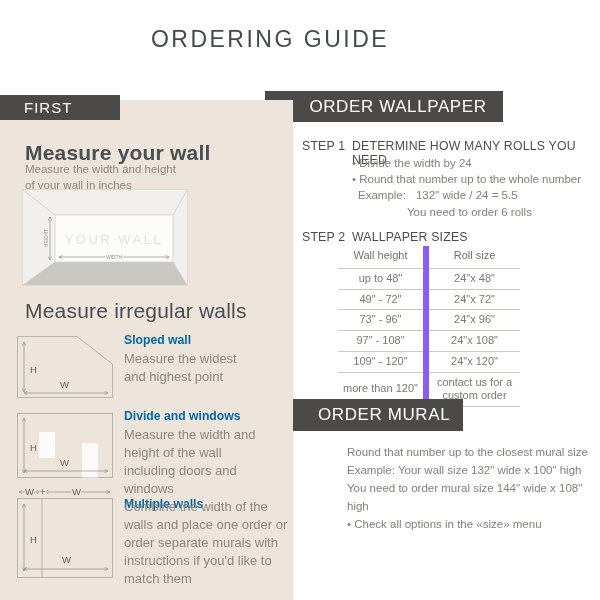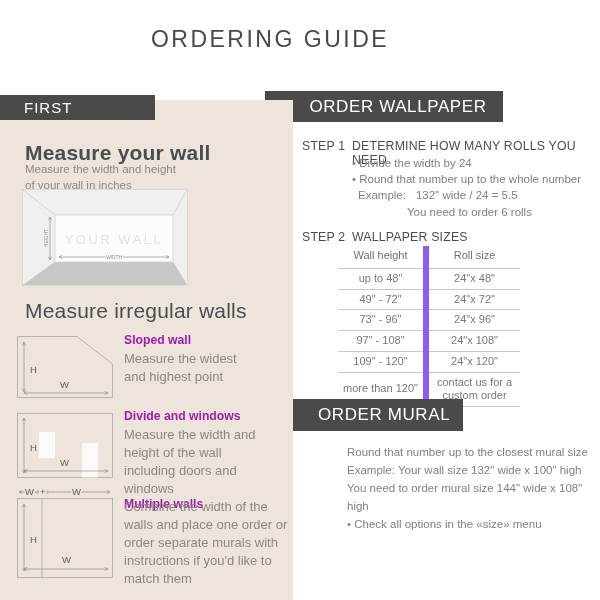--- a/index.html
+++ b/index.html
@@ -1,30 +1,30 @@
 <!DOCTYPE html>
 <html><head>
 <meta charset="utf-8">
 <style>
   * { margin:0; padding:0; box-sizing:border-box; }
   body { font-family:"Liberation Sans","DejaVu Sans",sans-serif; background:#fff; }
   .canvas { position:relative; width:600px; height:600px; background:#ffffff; overflow:hidden; }
   .title { position:absolute; top:26px; left:0; width:540px; text-align:center;
            font-size:23px; letter-spacing:2.5px; color:#45484c; font-weight:500; }
   .bar { position:absolute; background:#4b4a49; color:#ffffff; }
-  .first-bar { left:0; top:95px; width:155px; height:25px; line-height:25px;
+  .first-bar { left:0; top:95px; width:120px; height:25px; line-height:25px;
                padding-left:24px; font-size:15px; letter-spacing:1px; z-index:3; }
   .wp-bar { left:265px; top:91px; width:238px; height:31px; line-height:31px;
             padding-left:28px; text-align:center; font-size:17px; letter-spacing:0.6px; z-index:1; }
   .mural-bar { left:292px; top:399px; width:171px; height:32px; line-height:32px;
                padding-left:26px; font-size:17px; letter-spacing:0.6px; z-index:1; }
   .beige { position:absolute; left:0; top:100px; width:293px; height:500px; background:#ede4db; z-index:2; } 
   .h1 { position:absolute; font-size:21px; color:#4a4d52; letter-spacing:0.2px; z-index:4; }
   .body-txt { position:absolute; font-size:11.5px; color:#8b8880; line-height:1.42; z-index:4; }
-  .item-title { position:absolute; font-size:12.2px; font-weight:700; color:#a21caf; z-index:4; }
+  .item-title { position:absolute; font-size:12.2px; font-weight:700; color:#0369a1; z-index:4; }
   .item-desc { position:absolute; font-size:13px; color:#8b8880; line-height:1.38; width:168px; z-index:4; }
   svg.diagram { position:absolute; z-index:4; overflow:visible; }
   .dim-label { font-size:9.5px; fill:#5f5d5a; paint-order:stroke; stroke:#ede4db; stroke-width:3px; }
   .arrow { stroke:#8f8d89; stroke-width:0.7; fill:none; }
   .edge { stroke:#a9a7a4; stroke-width:0.8; fill:none; }
   
   .step-row { position:absolute; display:flex; font-size:12.3px; color:#4c4c4b; letter-spacing:0.2px; }
   .step-row .lbl { width:50px; flex:none; }
   .bullets { position:absolute; font-size:11.5px; color:#807e7a; line-height:16px; }
   .example-row { position:absolute; display:flex; gap:10px; font-size:11.5px; color:#82807c; }

